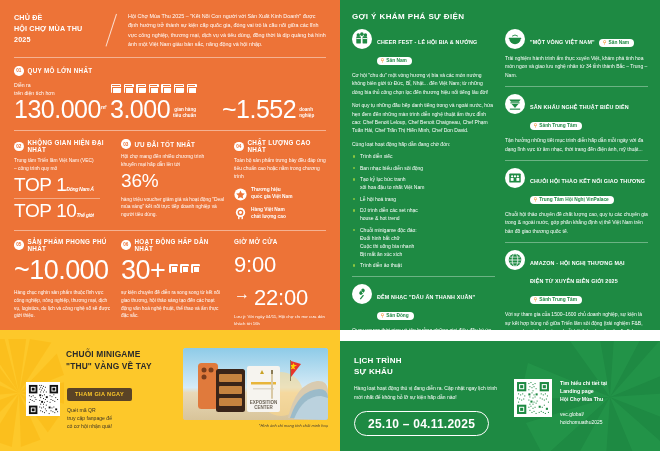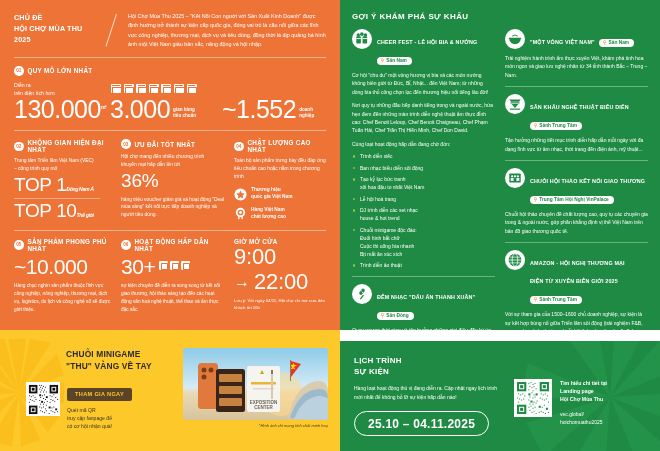--- a/index.html
+++ b/index.html
@@ -57,21 +57,21 @@
   .b1-row { display: flex; align-items: flex-end; margin-top: 5px; }
   .b1-c1 { width: 96px; flex: 0 0 96px; }
   .b1-lead { font-size: 5.2px; line-height: 1.6; }
   .bignum {
     font-size: 25px; font-weight: normal; letter-spacing: -.02em;
     line-height: 1; font-family: "Liberation Sans", sans-serif;
   }
   .bignum .unit {
     font-size: 5.2px; font-weight: bold; vertical-align: super;
   }
-  .b1-c2 { flex: 0 0 112px; }
+  .b1-c2 { flex: 0 0 112px; text-align: right; }
   .stall-icons { display: flex; gap: 2.6px; margin-bottom: 4px; margin-left: 1px; }
   .stall {
     width: 10px; height: 9px; background: #fff; border-radius: 1px;
     position: relative;
   }
   .stall:before {
     content:""; position:absolute; left:1.4px; top:2.4px;
     width:7.2px; height:5.4px; border:.8px solid #ED7337; border-radius:.5px;
   }
   .stall:after {
@@ -96,32 +96,32 @@
   .pct { font-size: 19px; line-height: 1.15; margin-top: 1px; letter-spacing: -.01em; }
   .quality-item { display: flex; align-items: center; gap: 4px; margin-top: 5px; }
   .q-ico { width: 13px; height: 13px; flex: 0 0 13px; }
   .q-text { font-size: 4.8px; line-height: 1.5; font-weight: bold; }
 
   
   .b3 { display: flex; padding: 7px 14px 0 14px; gap: 9px; }
   .b3-col { flex: 1; }
   .b3-col.c1 { flex: 0 0 98px; }
   .b3-col.c2 { flex: 0 0 104px; }
-  .n3 { font-size: 21px; line-height: 1.12; margin-top: 3px; letter-spacing: -.02em; }
+  .n3 { font-size: 27px; line-height: 1.12; margin-top: 3px; letter-spacing: -.02em; }
   .n3row { display: flex; align-items: center; gap: 4px; }
   .tix { display: flex; gap: 2px; }
   .tix-i {
     width: 9px; height: 9px; background: #fff; border-radius: 1.2px; position: relative;
   }
   .tix-i:after {
     content:""; position:absolute; left:2px; top:2px; width:5px; height:5px;
     border:.8px solid #ED7337; border-radius:.6px;
   }
   .b3-desc { font-size: 4.75px; line-height: 1.62; margin-top: 4px; }
-  .hours { font-size: 22px; line-height: 1.12; letter-spacing: -.01em; }
+  .hours { font-size: 22px; line-height: 1.12; letter-spacing: -.01em; margin-top: 8px; }
   .hours-row2 { display: flex; align-items: center; gap: 4px; }
   .arrow { font-size: 16px; line-height: 1; }
   .note { font-size: 4.3px; line-height: 1.6; margin-top: 4px; }
 
   
   .green-panel {
     position: absolute; left: 340px; top: 0; width: 320px; height: 330px;
     background: #1E8A43; color: #fff; padding: 12px 12px 0 12px;
   }
   .green-title {
@@ -360,21 +360,21 @@
         <div class="hours-row2">
           <span class="arrow">→</span>
           <span class="hours">22:00</span>
         </div>
         <div class="note ml" style="white-space: pre-line;">Lưu ý: Với ngày 04/11, Hội chợ chỉ mở cửa đón khách tới 16h</div>
       </div>
     </div>
   </div>
 
   <div class="green-panel">
-    <div class="green-title">GỢI Ý KHÁM PHÁ SỰ KHẤU</div>
+    <div class="green-title">GỢI Ý KHÁM PHÁ SỰ ĐIỆN</div>
 
     <div class="cards">
 
       <div class="card-col">
 
         <div class="ev">
           <div class="ev-head">
             <span class="ev-ico">
               <svg viewBox="0 0 28 28" width="16" height="16">
                 <rect x="4" y="9" width="8" height="13" rx="1.6" fill="#1E8A43"></rect>
@@ -709,21 +709,21 @@
         <path d="M90 90 L156 148 L124 172 Z"></path>
           <path d="M90 90 L84 180 L48 166 Z"></path>
         <path d="M90 90 L24 150 L6 116 Z"></path>
           <path d="M90 90 L0 92 L8 56 Z"></path>
       </g>
     </svg>
 
     <div class="gf-inner">
       <div class="gf-left">
         <div class="gf-title ml" style="white-space: pre-line;">LỊCH TRÌNH
-SỰ KIỆN</div>
+SỰ KHẤU</div>
         <div class="gf-desc">Hàng loạt hoạt động thú vị đang diễn ra. Cập nhật ngay lịch trình mới nhất để không bỏ lỡ sự kiện hấp dẫn nào!</div>
         <div class="datepill">25.10 – 04.11.2025</div>
       </div>
 
       <div class="gf-right">
         <span class="qr2">
           <svg viewBox="0 0 33 33" width="34" height="34">
             <rect width="33" height="33" fill="#fff"></rect>
             <g fill="#1E8A43">
               <rect x="1" y="1" width="9" height="9"></rect>

